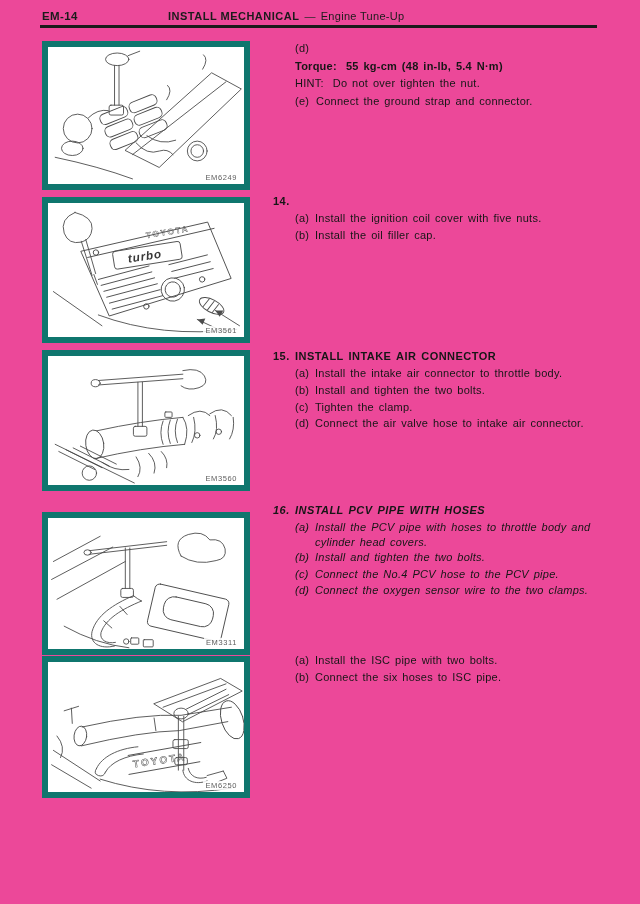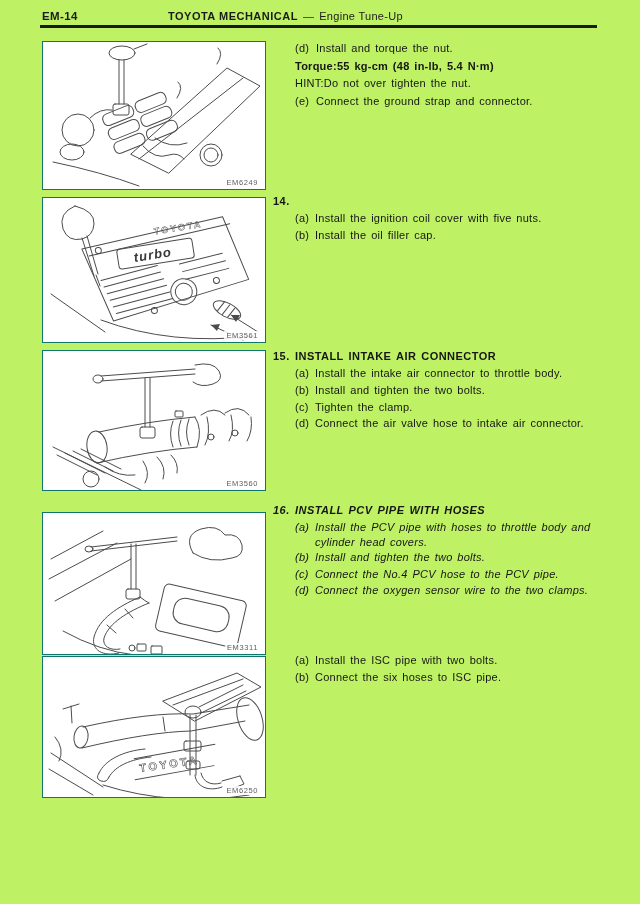--- a/index.html
+++ b/index.html
@@ -1,58 +1,58 @@
 <!DOCTYPE html>
 <html><head>
 <meta charset="utf-8">
 <style>
   html,body { margin:0; padding:0; background:#e8e8e8; }
   .page {
     position:relative; width:640px; height:904px; margin:0 auto;
-    background:#bef264; overflow:hidden;
+    background:#ec4899; overflow:hidden;
     font-family:"Liberation Sans", sans-serif; color:#1b1b1b;
   }
   
   .hdr-code { position:absolute; left:42px; top:10px; font-size:11.5px; font-weight:700; letter-spacing:.4px; }
   .hdr-center { position:absolute; left:168px; top:10px; font-size:11px; letter-spacing:.3px; white-space:nowrap; }
   .hdr-center .b { font-weight:700; letter-spacing:.5px; }
   .hdr-center .sep { margin:0 5px; color:#2a2a2a; }
   .hdr-rule { position:absolute; left:40px; top:25px; width:557px; height:3px; background:#1a1a1a; }
   
-  .figure { position:absolute; left:42px; width:224px; border:1px solid #0f766e; background:#fff; box-sizing:border-box; }
+  .figure { position:absolute; left:42px; width:208px; border:6px solid #0f766e; background:#fff; box-sizing:border-box; }
   .figure svg { display:block; width:100%; height:100%; }
   .fig-code { position:absolute; right:5px; bottom:2px; font-size:7.5px; color:#5d5d5d; letter-spacing:.6px; background:rgba(255,255,255,.85); padding:0 2px; }
   .art { stroke:#4c4c4c; fill:none; stroke-width:1; stroke-linecap:round; stroke-linejoin:round; }
   .art-fill { fill:#4c4c4c; stroke:none; }
   .turbo-txt { font-family:"Liberation Sans",sans-serif; font-size:13px; font-style:italic; font-weight:700; letter-spacing:1px; fill:#383838; stroke:none; }
   .outline-txt { font-family:"Liberation Sans",sans-serif; font-size:9px; font-weight:700; letter-spacing:2px; fill:none; stroke:#5a5a5a; stroke-width:.5; }
   .outline-txt2 { font-family:"Liberation Sans",sans-serif; font-size:11px; font-weight:700; letter-spacing:2.5px; fill:none; stroke:#555; stroke-width:.6; }
   
   .txt { position:absolute; font-size:11px; letter-spacing:.25px; word-spacing:1.5px; color:#161616; }
   .intro { left:295px; top:40px; width:340px; }
   .iline { display:flex; line-height:17.5px; white-space:nowrap; }
   .ilabel { flex:none; width:21px; }
-  .klabel { flex:none; }
+  .klabel { flex:none; margin-right:9px; }
   .bold { font-weight:700; }
   .sec { left:273px; width:362px; }
   .sec-head { display:flex; line-height:18px; font-weight:700; letter-spacing:.45px; white-space:nowrap; }
   .sec-num { flex:none; width:22px; }
   .steps { margin-left:22px; }
   .step { display:flex; line-height:16.8px; white-space:nowrap; }
   .step-label { flex:none; width:20px; }
   .step-cont { line-height:13px; }
 </style>
 </head>
 <body>
 
 <div class="page">
 
   <div class="hdr-code">EM-14</div>
   <div class="hdr-center">
-    <span class="b">TOYOTA MECHANICAL</span><span class="sep">—</span><span>Engine Tune-Up</span>
+    <span class="b">INSTALL MECHANICAL</span><span class="sep">—</span><span>Engine Tune-Up</span>
   </div>
   <div class="hdr-rule"></div>
 
   <div class="figure" style="top:41px;height:149px;">
     <svg viewBox="0 0 218 147">
       <g class="art">
         <path d="M86 112 L182 26 L215 44 L124 131 Z"></path>
         <path d="M94 117 L198 36"></path>
         <path d="M132 56 q7 -11 1 -16"></path>
         <path d="M172 22 q7 -11 1 -16"></path>
@@ -228,21 +228,20 @@
         <path d="M6 96 L58 130 M4 112 L48 138"></path>
         <path d="M58 128 q70 22 146 10"></path>
       </g>
     </svg>
     <span class="fig-code">EM6250</span>
   </div>
 
   <div class="txt intro">
     <div class="iline">
       <span class="ilabel">(d)</span>
-      <span>Install and torque the nut.</span>
     </div>
     <div class="iline bold">
       <span class="klabel">Torque:</span>
       <span>55 kg-cm (48 in-lb, 5.4 N·m)</span>
     </div>
     <div class="iline">
       <span class="klabel">HINT:</span>
       <span>Do not over tighten the nut.</span>
     </div>
     <div class="iline">

